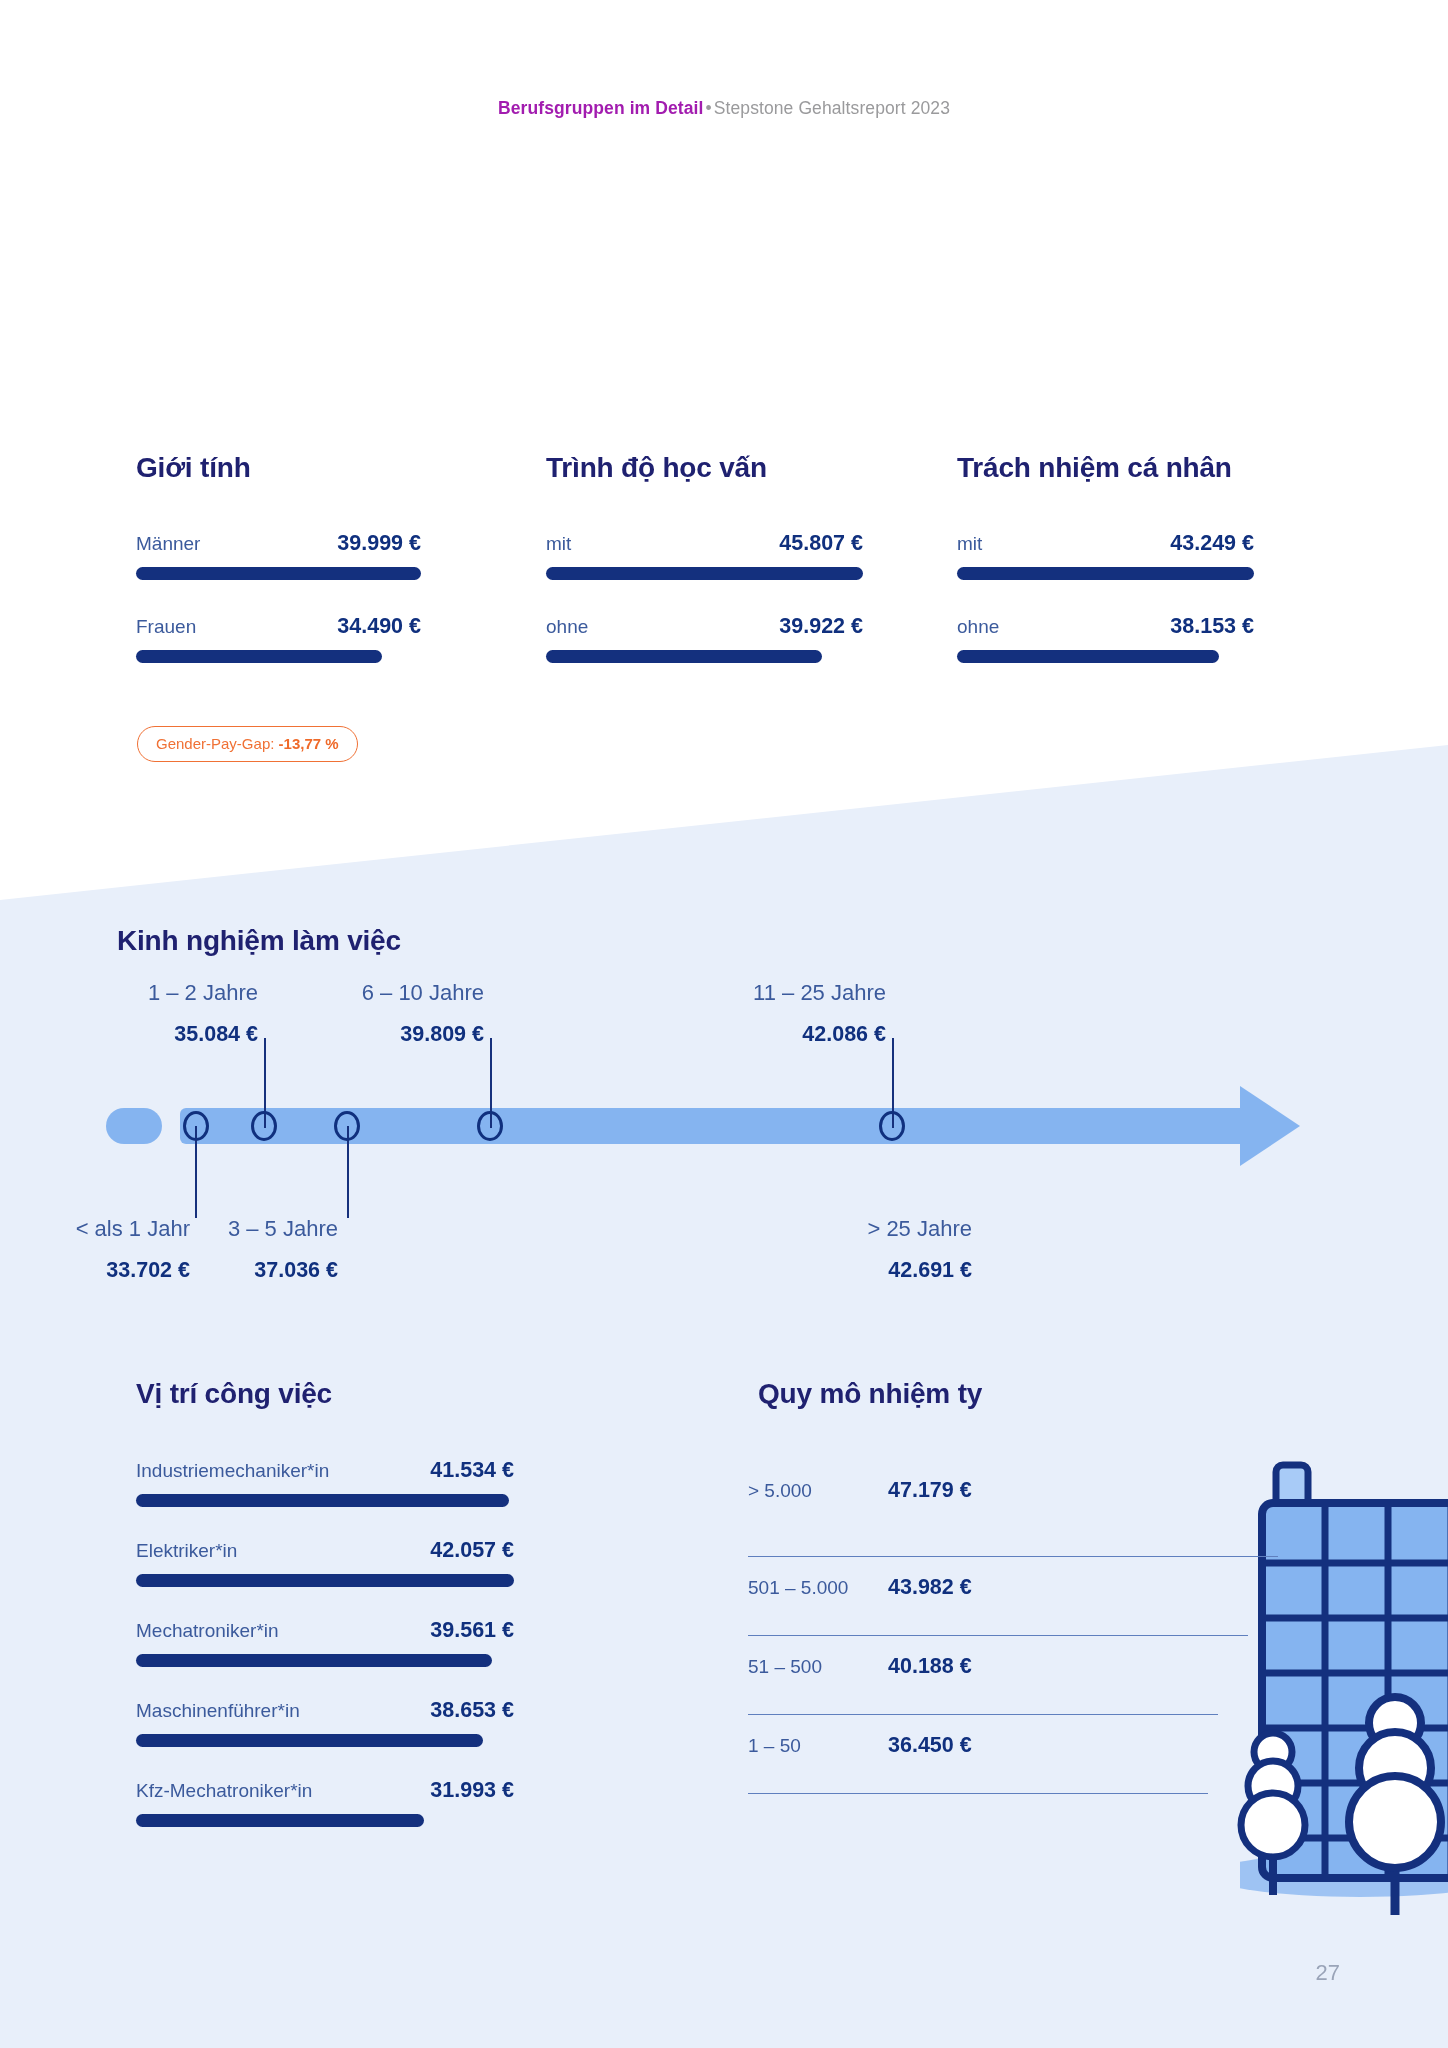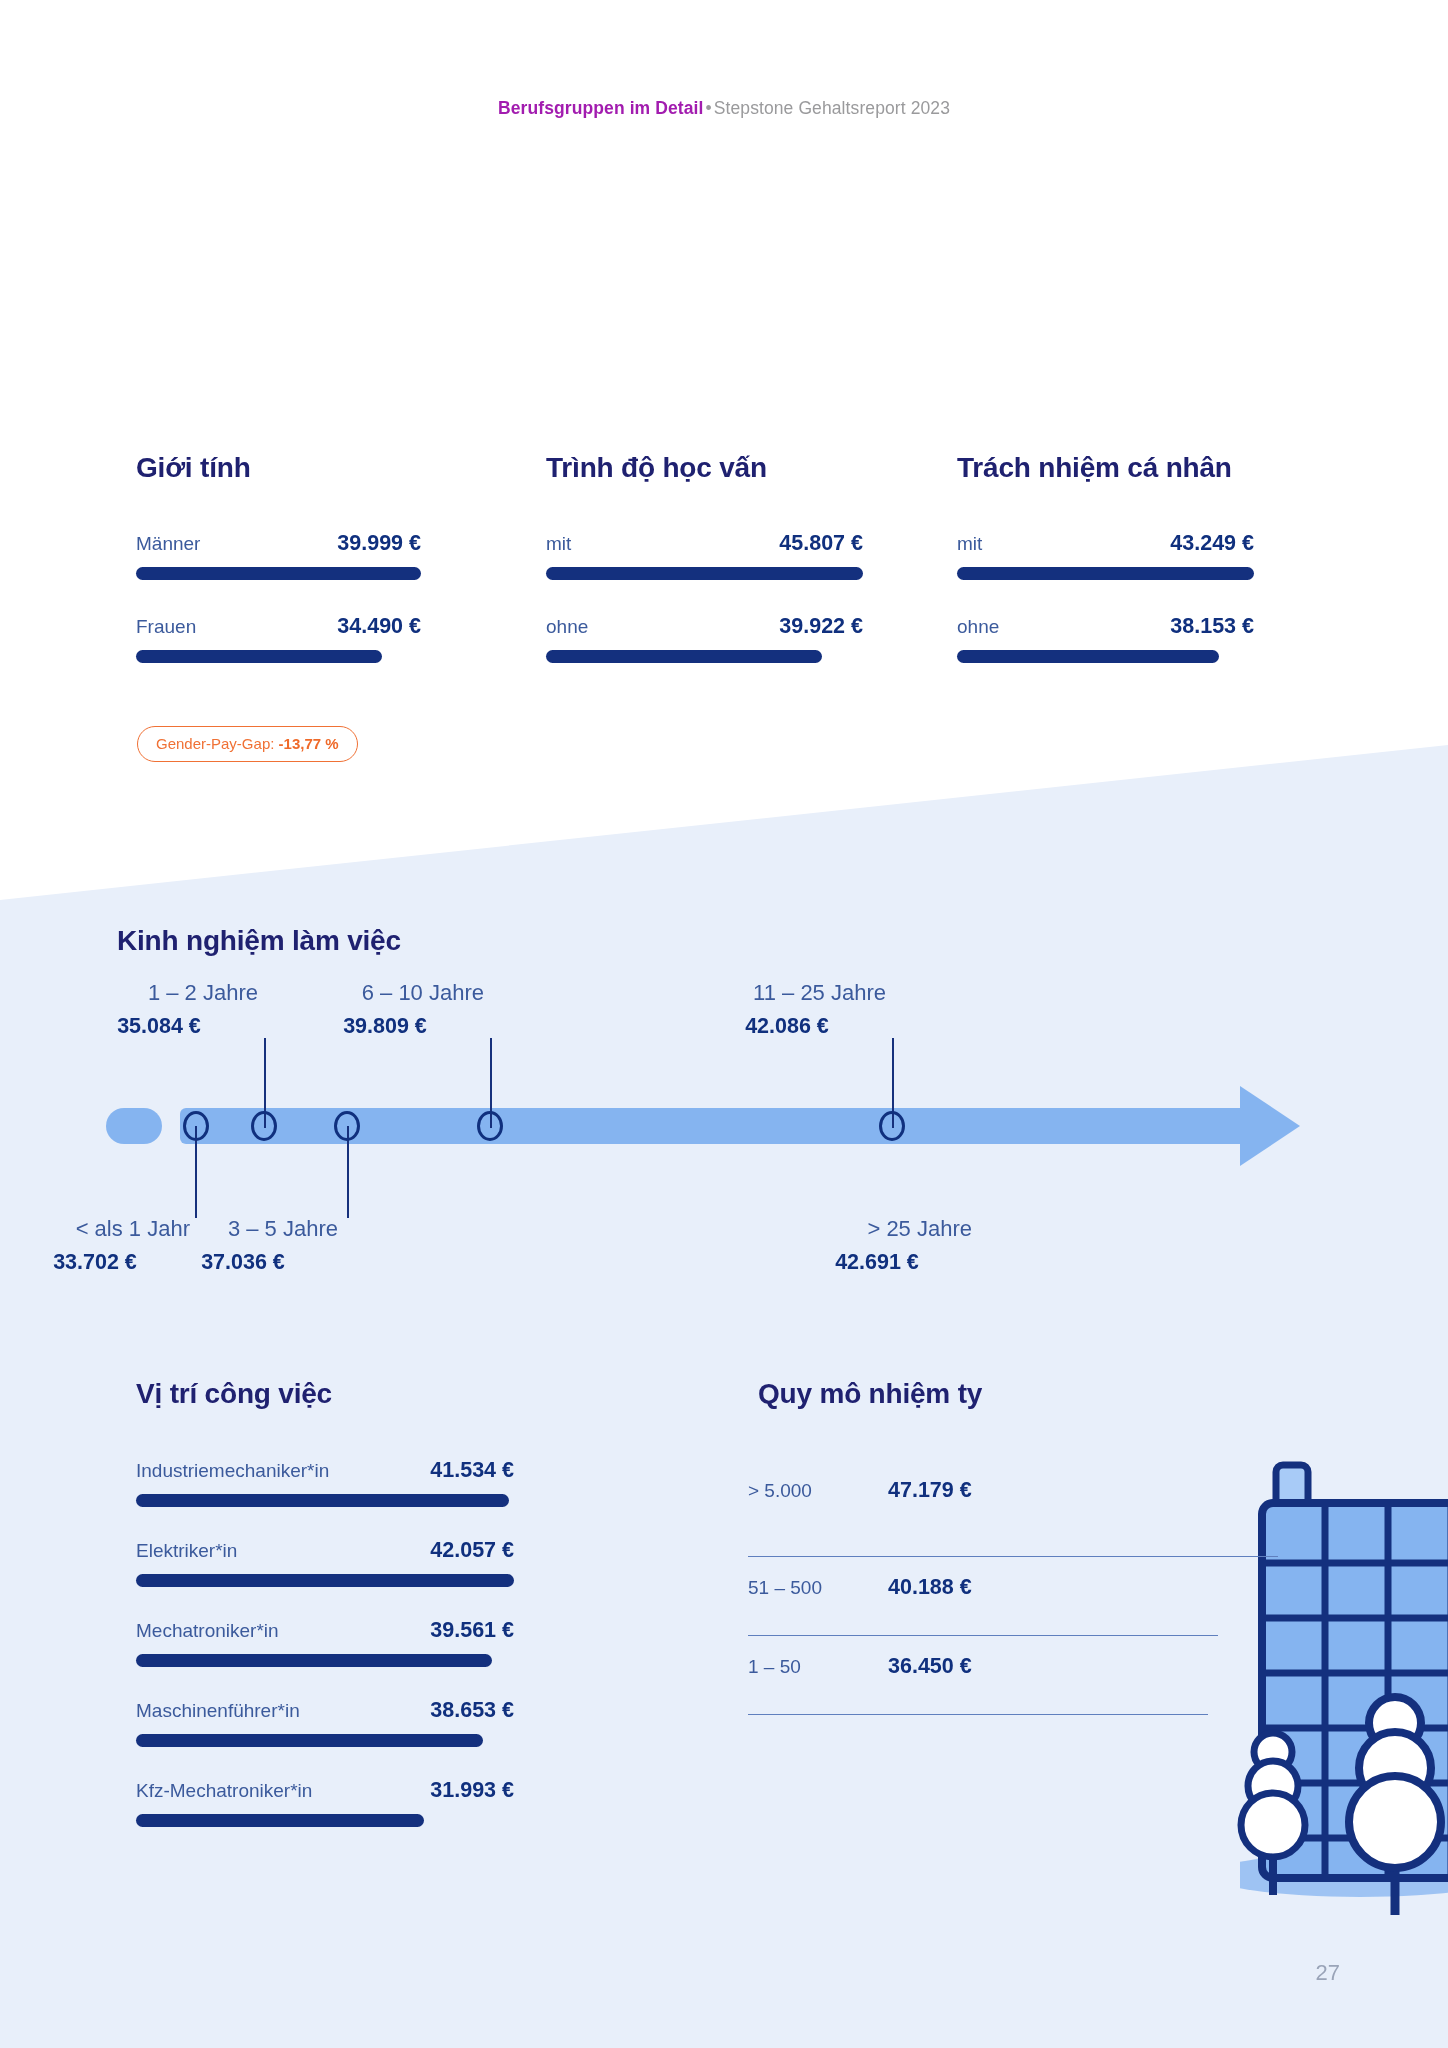--- a/index.html
+++ b/index.html
@@ -95,21 +95,21 @@
     background: #16307c;
     z-index: 2;
   }
   .tl-cap {
     position: absolute;
     text-align: right;
     white-space: nowrap;
     z-index: 4;
   }
   .tl-cap .per { font-size: 22px; color: #3b5a9c; display: block; }
-  .tl-cap .amt { font-size: 21.5px; color: #10307e; font-weight: 700; display: block; margin-top: 8px; text-align: center; }
+  .tl-cap .amt { font-size: 21.5px; color: #10307e; font-weight: 700; display: block; margin-top: 16px; }
 
   
   .cs-wrap { position: absolute; z-index: 6; }
   .cs-row { position: relative; height: 79px; }
   .cs-head { display: flex; align-items: baseline; padding-bottom: 12px; }
   .cs-label { font-size: 19px; color: #3b5a9c; width: 140px; }
   .cs-value { font-size: 21.5px; color: #10307e; font-weight: 700; }
   .cs-rule {
     position: absolute; left: 0; bottom: 0;
     height: 1.3px; background: #5f7fbe;
@@ -361,20 +361,27 @@
   <div class="cs-wrap" style="left:748px; top:1478px; width:700px;">
     <div class="cs-row" style="height:79px;">
       <div class="cs-head">
         <span class="cs-label">&gt; 5.000</span>
         <span class="cs-value">47.179 €</span>
       </div>
       <div class="cs-rule" style="width:530px;"></div>
     </div>
     <div class="cs-row" style="height:79px; padding-top:18px;">
       <div class="cs-head">
+        <span class="cs-label">501 – 5.000</span>
+        <span class="cs-value">43.982 €</span>
+      </div>
+      <div class="cs-rule" style="width:500px;"></div>
+    </div>
+    <div class="cs-row" style="height:79px; padding-top:18px;">
+      <div class="cs-head">
         <span class="cs-label">51 – 500</span>
         <span class="cs-value">40.188 €</span>
       </div>
       <div class="cs-rule" style="width:470px;"></div>
     </div>
     <div class="cs-row" style="height:79px; padding-top:18px;">
       <div class="cs-head">
         <span class="cs-label">1 – 50</span>
         <span class="cs-value">36.450 €</span>
       </div>

